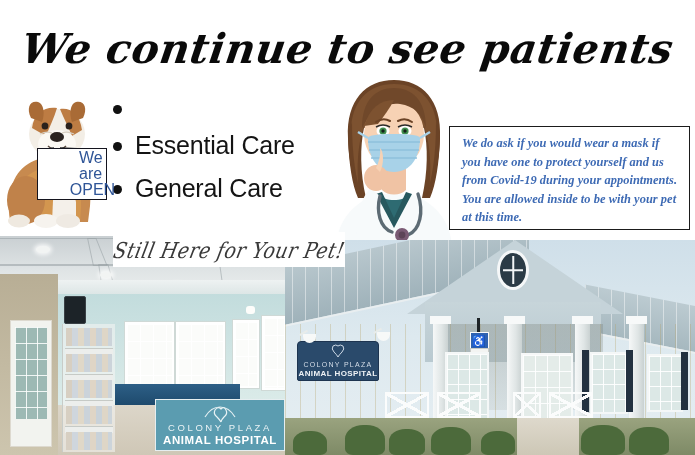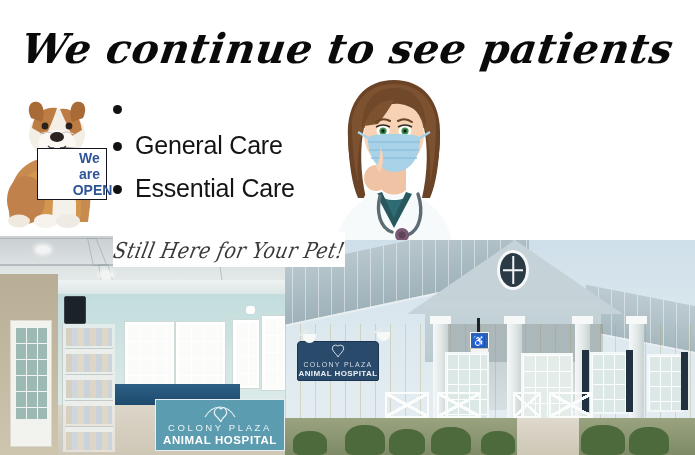--- a/index.html
+++ b/index.html
@@ -21,21 +21,21 @@
   .dog-wrap{position:absolute;left:2px;top:88px;width:108px;height:150px;}
   .dog-svg{position:absolute;left:0;top:0;}
   .open-sign{
     position:absolute;left:37px;top:148px;width:68px;height:50px;
     background:#ffffff;border:1.6px solid #14141e;
     display:flex;flex-direction:column;align-items:center;justify-content:center;
     z-index:5;
   }
   .open-sign span{
     font-family:"Liberation Sans",sans-serif;
-    font-size:14px;color:#2f5597;line-height:16px;font-weight:700;margin-left:41px;
+    font-size:16px;color:#2f5597;line-height:16px;font-weight:400;margin-left:41px;
   }
 
   
   .bullets{position:absolute;left:113px;top:108px;width:240px;}
   .bullet-row{display:flex;align-items:baseline;margin-bottom:13px;}
   .bullet-dot{
     width:9px;height:9px;border-radius:50%;background:#111;
     margin-right:13px;flex:0 0 auto;position:relative;top:-3px;
   }
   .bullet-text{
@@ -248,25 +248,25 @@
     <span>We are</span>
     <span>OPEN</span>
   </div>
 
   <div class="bullets">
     <div class="bullet-row">
       <span class="bullet-dot"></span>
     </div>
     <div class="bullet-row">
       <span class="bullet-dot"></span>
-      <span class="bullet-text">General Care</span>
+      <span class="bullet-text">Essential Care</span>
     </div>
     <div class="bullet-row">
       <span class="bullet-dot"></span>
-      <span class="bullet-text">Essential Care</span>
+      <span class="bullet-text">General Care</span>
     </div>
   </div>
 
   <svg class="doctor" viewBox="0 0 152 178">
 
     <path d="M30 66 C28 28 48 8 76 8 C104 8 124 28 122 66 C121 92 118 112 112 126 L104 126 C110 100 110 74 106 56 L46 56 C42 74 42 100 48 126 L40 126 C34 112 31 92 30 66 Z" fill="#6b4326"></path>
     <path d="M33 60 C33 30 50 12 76 12 C102 12 119 30 119 60 C119 82 116 104 111 120 C114 96 112 70 106 54 L46 54 C40 70 38 96 41 120 C36 104 33 82 33 60 Z" fill="#7d5230"></path>
 
     <path d="M18 178 C18 146 40 128 60 122 L92 122 C112 128 134 146 134 178 Z" fill="#f7fafb"></path>
 
@@ -306,20 +306,23 @@
     <ellipse cx="58" cy="106" rx="12" ry="13" fill="#f0c3a4"></ellipse>
     <path d="M58 96 C61 90 63 82 62 76 C66 80 66 92 62 100 Z" fill="#f7d2b4"></path>
     <path d="M50 104 q8 -3 14 2" stroke="#dda craft" stroke-width="0" fill="none"></path>
 
     <path d="M62 124 C58 140 62 156 74 160" stroke="#5d6b74" stroke-width="3.4" fill="none" stroke-linecap="round"></path>
     <path d="M100 122 C106 140 102 158 90 163" stroke="#5d6b74" stroke-width="3.4" fill="none" stroke-linecap="round"></path>
     <circle cx="84" cy="163" r="7" fill="#7a5a74"></circle>
     <circle cx="84" cy="163" r="3.4" fill="#5d4357"></circle>
   </svg>
 
+  <div class="notice">
+    <p>We do ask if you would wear a mask if you have one to protect yourself and us from Covid-19 during your appointments. You are allowed inside to be with your pet at this time.</p>
+  </div>
 
   <div class="photo photo-left">
     <div class="int-ceiling">
       <div class="ceil-tile" style="left:-20px;top:2px;width:120px;height:26px;transform:skewX(22deg);"></div>
       <div class="ceil-tile" style="left:90px;top:2px;width:120px;height:26px;transform:skewX(12deg);"></div>
       <div class="ceil-tile" style="left:200px;top:2px;width:120px;height:26px;transform:skewX(4deg);"></div>
       <div class="ceil-tile" style="left:-10px;top:28px;width:120px;height:24px;transform:skewX(16deg);"></div>
       <div class="ceil-tile" style="left:100px;top:28px;width:120px;height:24px;transform:skewX(8deg);"></div>
       <div class="ceil-light" style="left:36px;top:10px;width:14px;height:7px;"></div>
       <div class="ceil-light" style="left:100px;top:36px;width:12px;height:6px;"></div>

